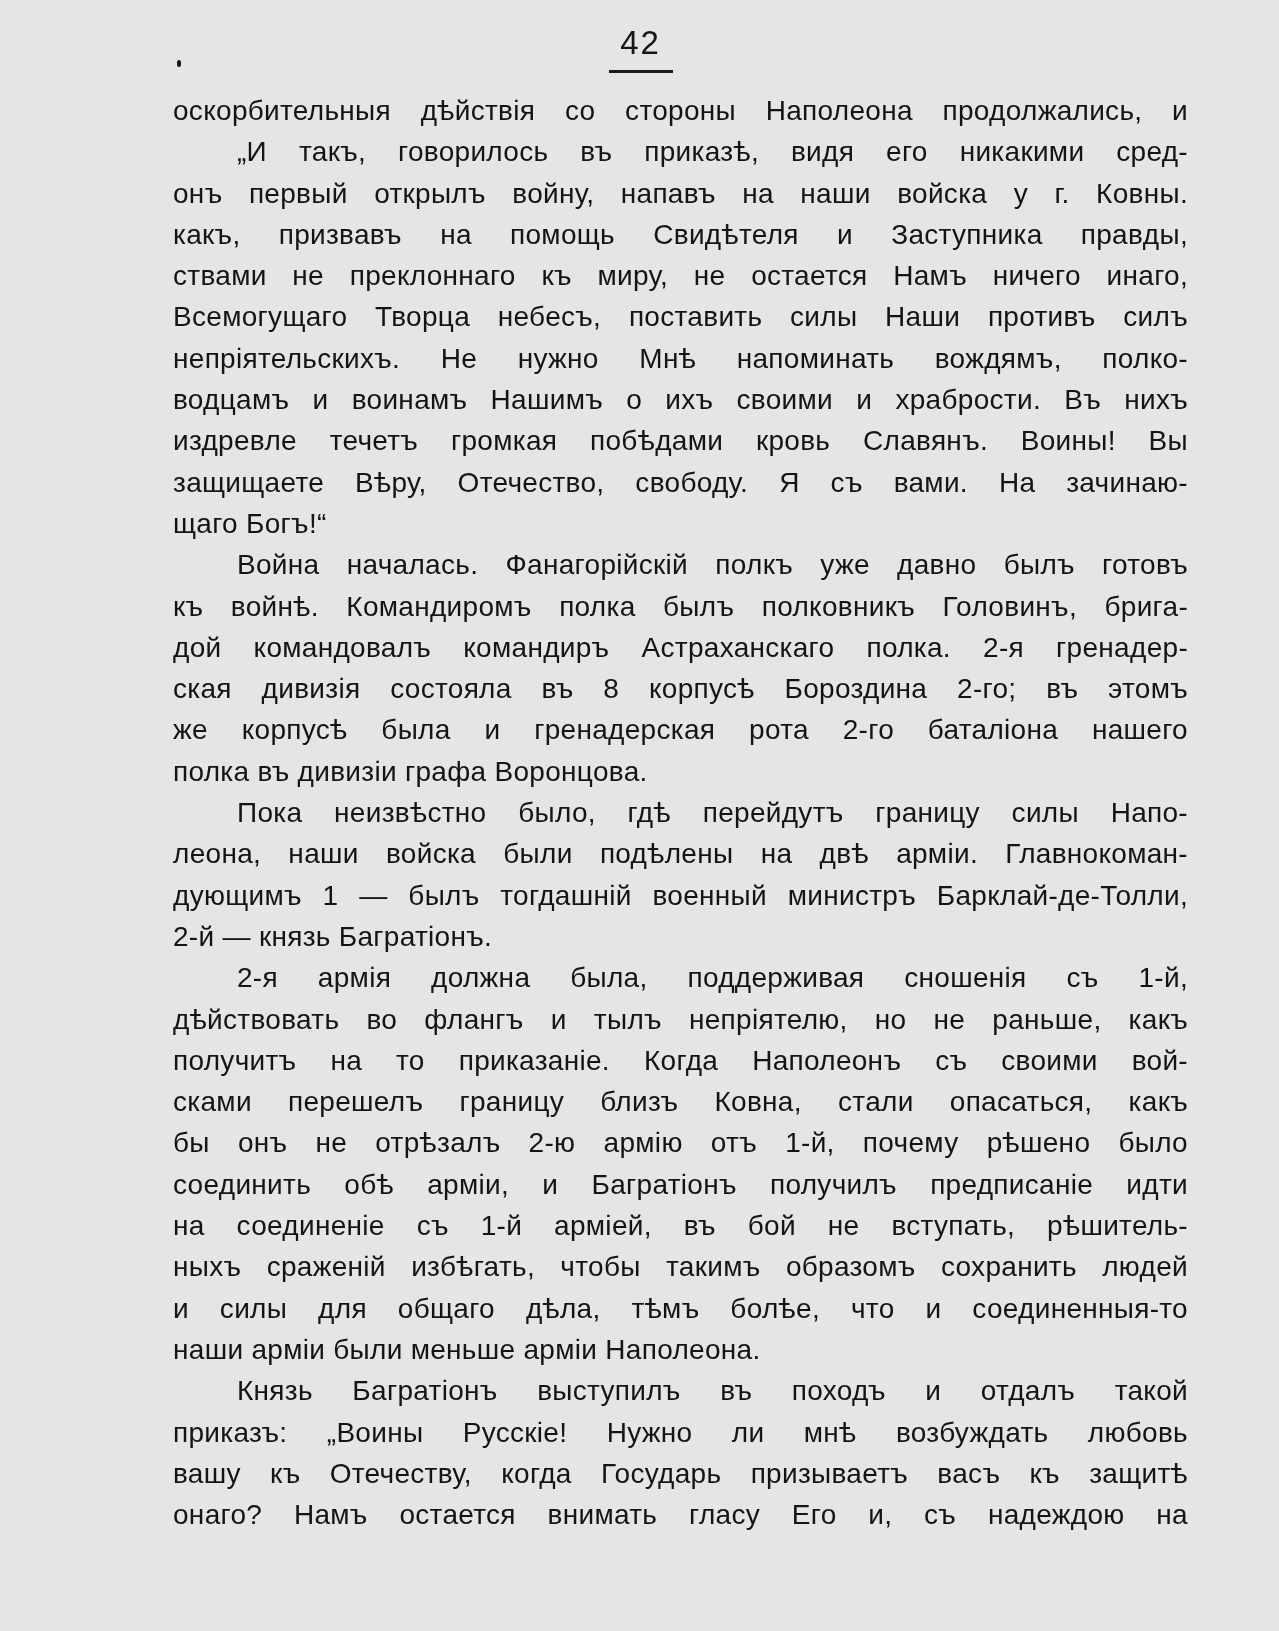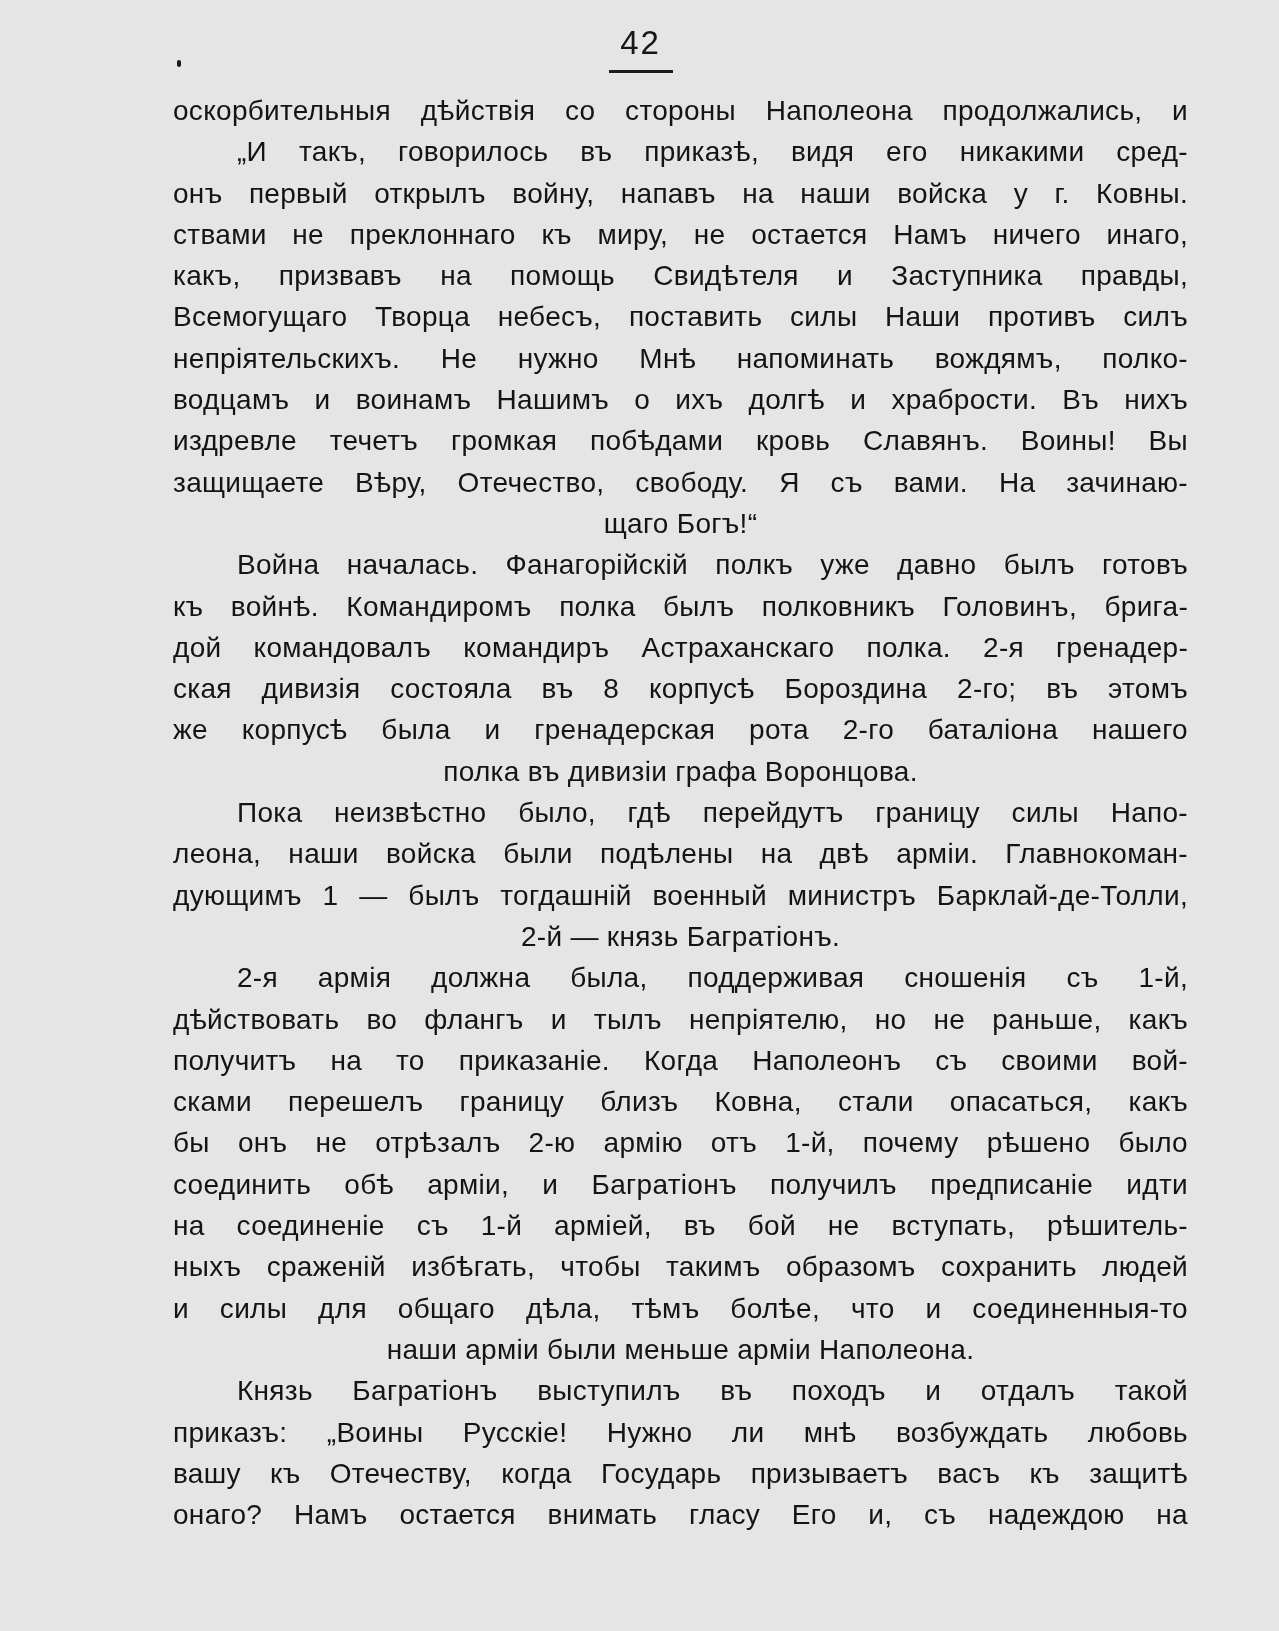--- a/index.html
+++ b/index.html
@@ -48,21 +48,21 @@
     left: 133px;
     top: 90px;
     width: 1015px;
     font-size: 28px;
     line-height: 41.3px;
     letter-spacing: 0.3px;
     margin-left: 40px;
   }
   .line {
     height: 41.3px;
-    text-align: center;
+    text-align: left;
     white-space: normal;
   }
   .line.just {
     text-align: justify;
     text-align-last: justify;
   }
   .line.indent {
     padding-left: 64px;
   }
 </style>
@@ -72,25 +72,25 @@
 <div class="page">
   <div class="page-header">
     <div class="page-number">42</div>
     <div class="page-number-rule"></div>
   </div>
   <div class="ink-speck"></div>
   <div class="text-content">
       <div class="line just">оскорбительныя дѣйствія со стороны Наполеона продолжались, и</div>
       <div class="line just indent">„И такъ, говорилось въ приказѣ, видя его никакими сред-</div>
       <div class="line just">онъ первый открылъ войну, напавъ на наши войска у г. Ковны.</div>
+      <div class="line just">какъ, призвавъ на помощь Свидѣтеля и Заступника правды,</div>
       <div class="line just">ствами не преклоннаго къ миру, не остается Намъ ничего инаго,</div>
-      <div class="line just">какъ, призвавъ на помощь Свидѣтеля и Заступника правды,</div>
       <div class="line just">Всемогущаго Творца небесъ, поставить силы Наши противъ силъ</div>
       <div class="line just">непріятельскихъ. Не нужно Мнѣ напоминать вождямъ, полко-</div>
-      <div class="line just">водцамъ и воинамъ Нашимъ о ихъ долгѣ и храбрости. Въ нихъ</div>
+      <div class="line just">водцамъ и воинамъ Нашимъ о ихъ своими и храбрости. Въ нихъ</div>
       <div class="line just">издревле течетъ громкая побѣдами кровь Славянъ. Воины! Вы</div>
       <div class="line just">защищаете Вѣру, Отечество, свободу. Я съ вами. На зачинаю-</div>
       <div class="line">щаго Богъ!“</div>
       <div class="line just indent">Война началась. Фанагорійскій полкъ уже давно былъ готовъ</div>
       <div class="line just">къ войнѣ. Командиромъ полка былъ полковникъ Головинъ, брига-</div>
       <div class="line just">дой командовалъ командиръ Астраханскаго полка. 2-я гренадер-</div>
       <div class="line just">ская дивизія состояла въ 8 корпусѣ Бороздина 2-го; въ этомъ</div>
       <div class="line just">же корпусѣ была и гренадерская рота 2-го баталіона нашего</div>
       <div class="line">полка въ дивизіи графа Воронцова.</div>
       <div class="line just indent">Пока неизвѣстно было, гдѣ перейдутъ границу силы Напо-</div>

